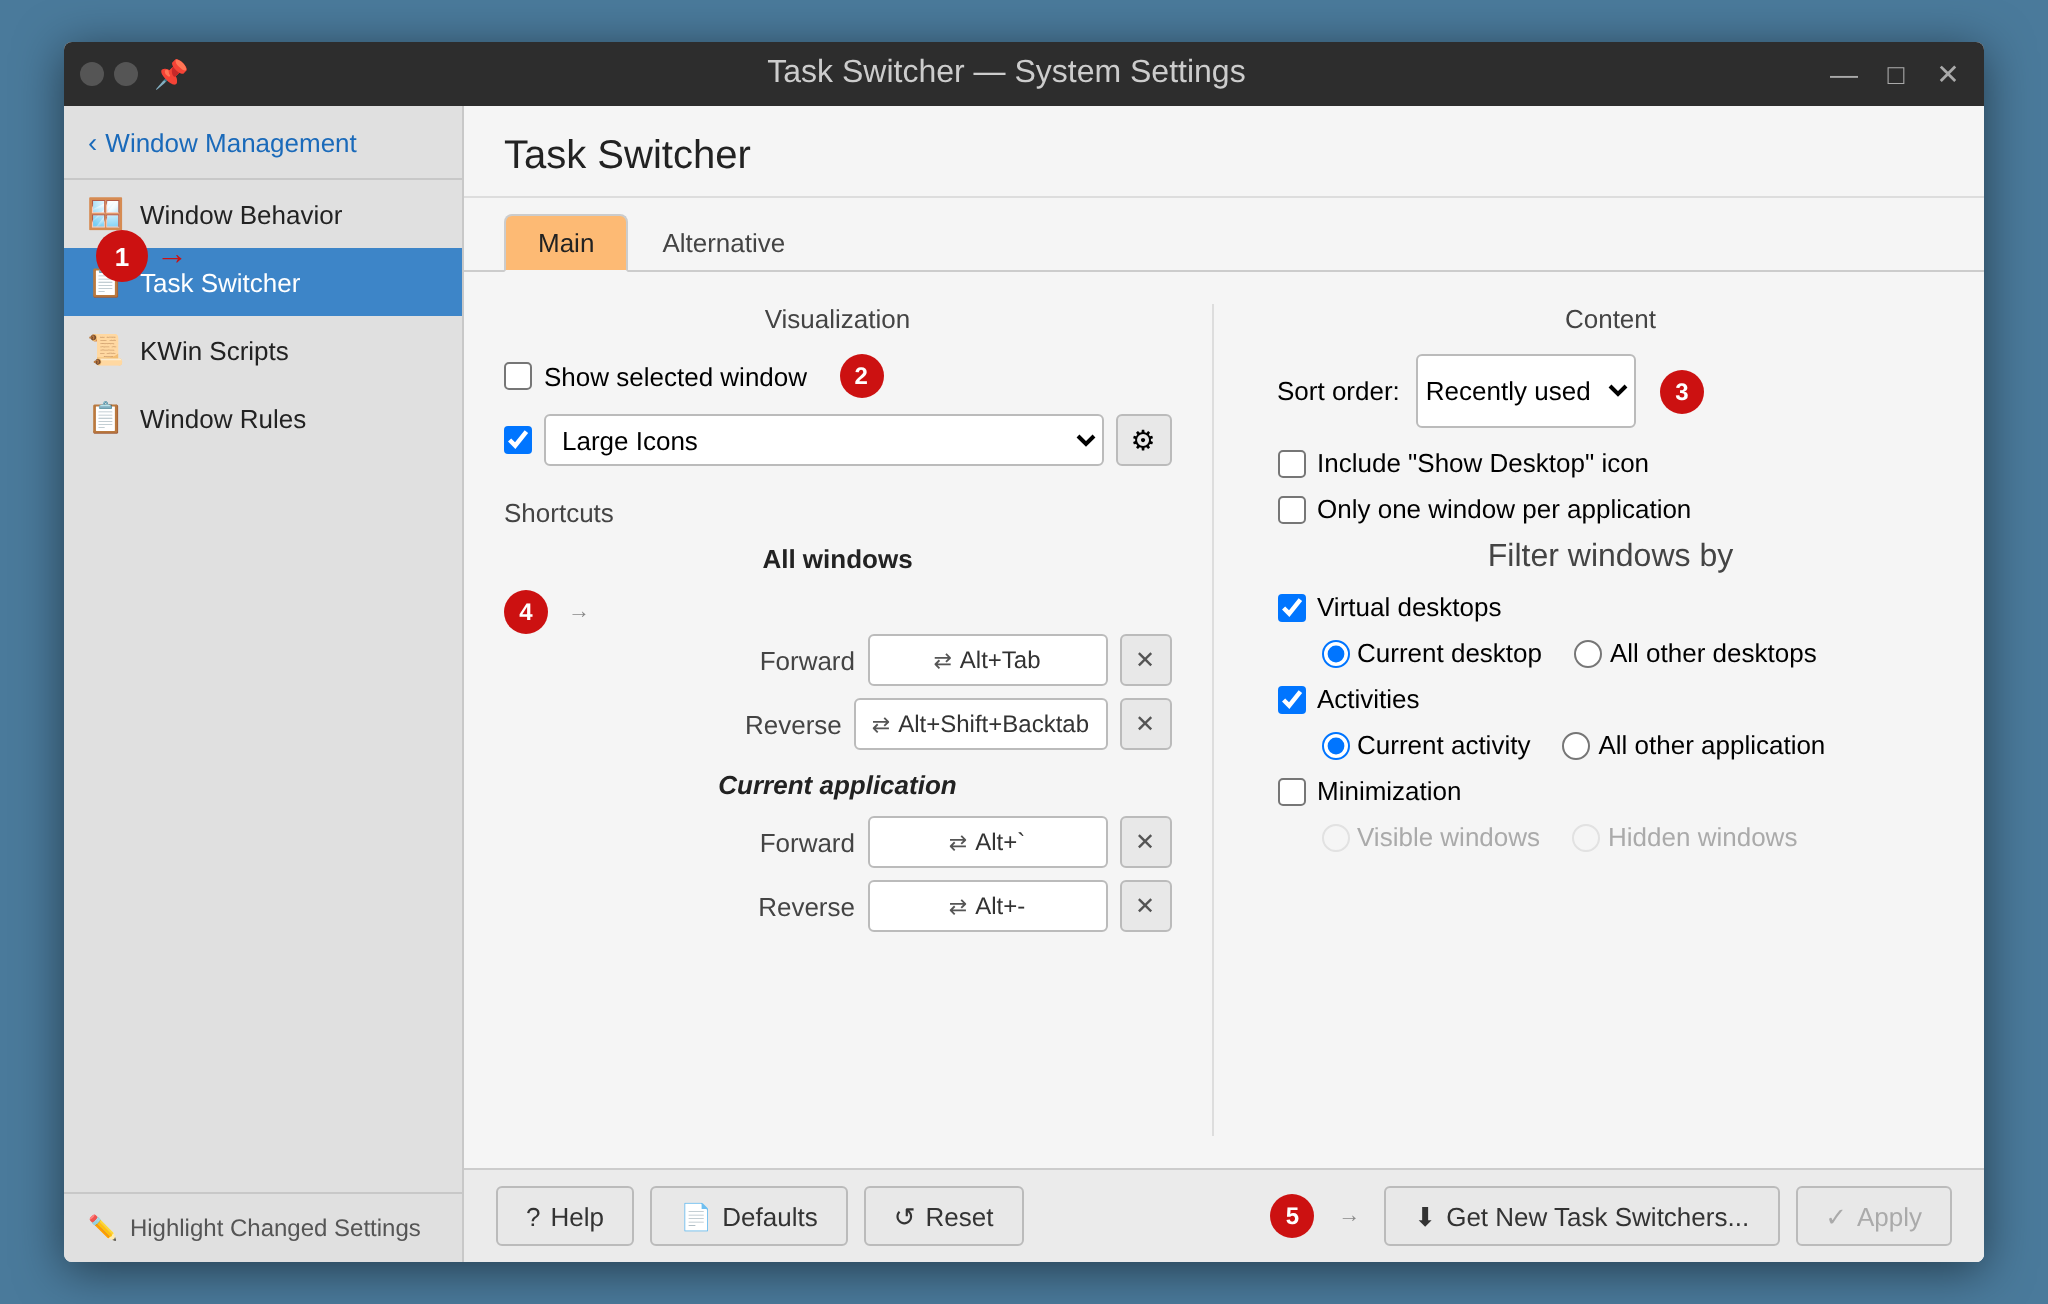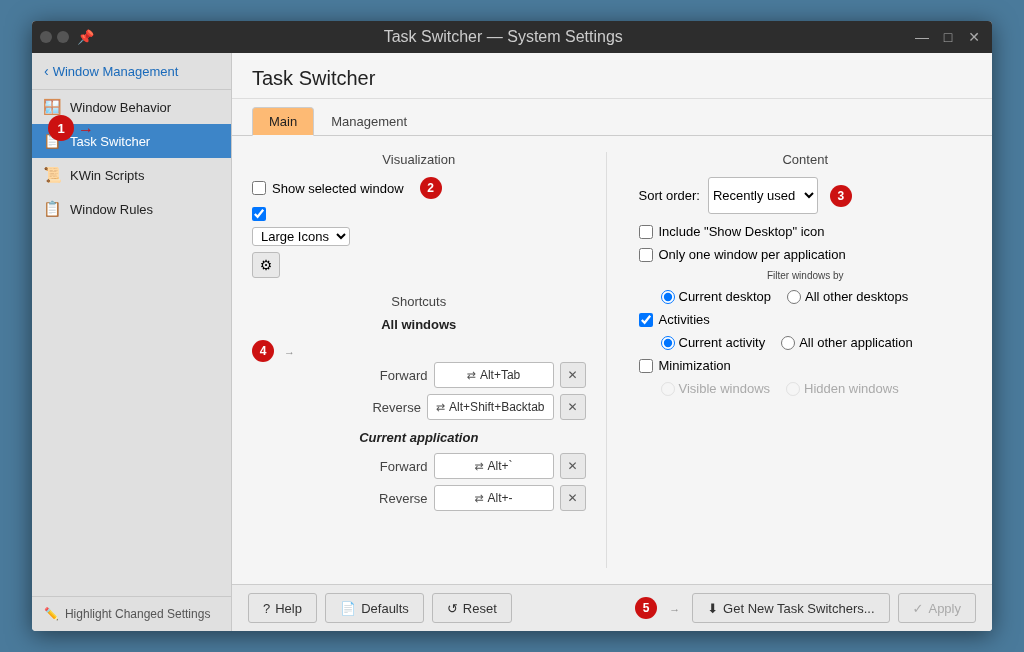--- a/index.html
+++ b/index.html
@@ -185,24 +185,23 @@
       gap: 6px;
       margin-bottom: 8px;
       font-size: 13px;
     }
     .checkbox-row input[type="checkbox"] {
       width: 14px;
       height: 14px;
     }
     .icon-row {
       display: flex;
-      align-items: flex-start;
+      align-items: center;
       gap: 6px;
       margin-bottom: 16px;
-      flex-direction: column;
     }
     .icon-row input[type="checkbox"] {
       width: 14px;
       height: 14px;
     }
     .icon-select {
       flex: 1;
       height: 26px;
       border: 1px solid #bbb;
       border-radius: 3px;
@@ -219,21 +218,21 @@
       cursor: pointer;
       display: flex;
       align-items: center;
       justify-content: center;
       font-size: 14px;
     }
     .shortcuts-section {
       margin-top: 8px;
     }
     .shortcuts-title {
-      text-align: center;
+      text-align: left;
       font-size: 13px;
       color: #444;
       margin-bottom: 8px;
     }
     .shortcuts-group-title {
       text-align: center;
       font-weight: bold;
       font-size: 13px;
       margin-bottom: 8px;
       color: #222;
@@ -289,21 +288,21 @@
       height: 37px;
       border: 1px solid #bbb;
       border-radius: 3px;
       background: white;
       font-size: 13px;
       padding: 0 0;
       min-width: 110px;
     }
     .filter-title {
       text-align: center;
-      font-size: 10px;
+      font-size: 16px;
       color: #444;
       margin-top: 8px;
       margin-bottom: 8px;
     }
     .radio-group {
       margin-left: 24px;
       margin-bottom: 8px;
     }
     .radio-row {
       display: flex;
@@ -433,21 +432,21 @@
         <span>✏️</span>
         <span>Highlight Changed Settings</span>
       </div>
     </div>
 
     <div class="content-area">
       <div class="content-header">Task Switcher</div>
 
       <div class="tabs-bar">
         <div class="tab active">Main</div>
-        <div class="tab">Management</div>
+        <div class="tab">Alternative</div>
       </div>
 
       <div class="panel">
 
         <div class="panel-left">
           <div class="section-title">Visualization</div>
 
           <div class="checkbox-row">
             <input type="checkbox" style="">
             <label>Show selected window</label>
@@ -530,20 +529,24 @@
             <label>Include "Show Desktop" icon</label>
           </div>
 
           <div class="checkbox-row">
             <input type="checkbox" style="">
             <label>Only one window per application</label>
           </div>
 
           <div class="filter-title">Filter windows by</div>
 
+          <div class="checkbox-row">
+            <input type="checkbox" checked="" style="">
+            <label>Virtual desktops</label>
+          </div>
 
           <div class="radio-group indent">
             <div class="radio-row">
               <div class="radio-item">
                 <input type="radio" name="desktop" checked="" style="">
                 <span>Current desktop</span>
               </div>
               <div class="radio-item">
                 <input type="radio" name="desktop" style="">
                 <span>All other desktops</span>

